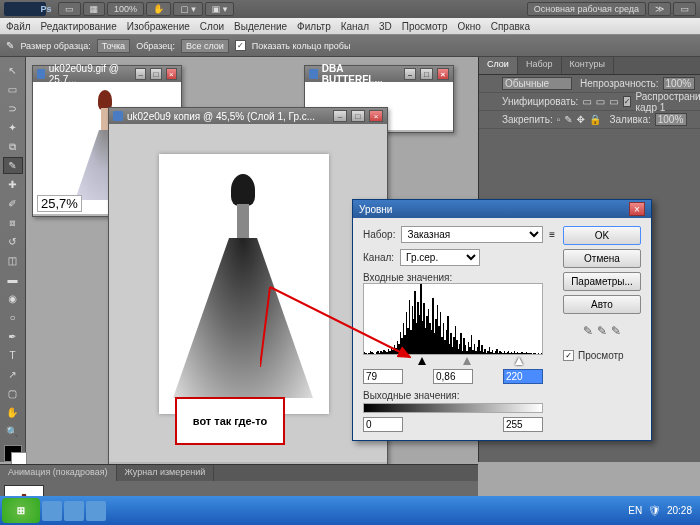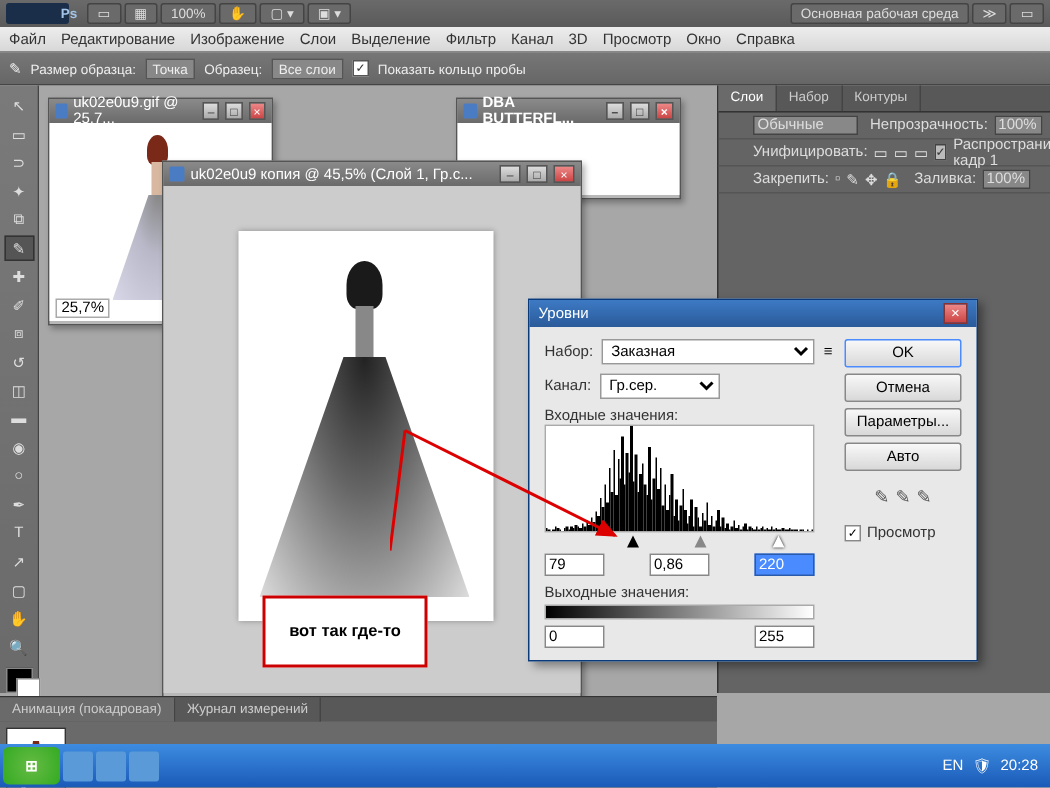--- a/index.html
+++ b/index.html
@@ -31,21 +31,21 @@
 .dress{position:absolute;}
 .dress .hair{width:14px;height:20px;background:#7a2818;border-radius:50% 50% 30% 30%;margin:0 auto;}
 .dress .body{width:8px;height:24px;background:#d8b8a0;margin:-2px auto 0;}
 .dress .gown{width:60px;height:70px;background:radial-gradient(ellipse at 50% 0%,#888 0%,#b8b8c8 40%,#d8d8e8 100%);clip-path:polygon(40% 0,60% 0,100% 100%,0 100%);margin:-2px auto 0;}
 .dress.bw .hair{background:#1a1a1a;}
 .dress.bw .body{background:#888;}
 .dress.bw .gown{background:radial-gradient(ellipse at 50% 0%,#222 0%,#666 40%,#ddd 100%);}
 .dress.lg .gown{width:140px;height:160px;}
 .dress.lg .hair{width:24px;height:32px;}
 .dress.lg .body{width:12px;height:36px;}
-.zoomtag{position:absolute;bottom:2px;left:4px;background:#fff;border:1px solid #aaa;padding:0 3px;font-size:10px;}
+.zoomtag{position:absolute;bottom:2px;left:4px;background:#fff;border:1px solid #aaa;padding:0 3px;font-size:13px;}
 .panels{position:absolute;right:0;top:0;width:222px;height:405px;background:#646464;border-left:1px solid #333;}
 .ptabs{display:flex;background:#585858;border-bottom:1px solid #333;height:18px;}
 .ptabs .tab{padding:2px 8px;color:#ccc;font-size:9px;border-right:1px solid #444;}
 .ptabs .tab.active{background:#6a6a6a;color:#fff;}
 .prow{display:flex;align-items:center;padding:2px 23px;gap:4px;color:#ddd;font-size:9px;border-bottom:1px solid #555;height:18px;}
 .prow .inp{background:#888;border:1px solid #444;padding:0 2px;flex:0 0 auto;width:70px;}
 .prow .chk{width:11px;height:11px;background:#bbb;border:1px solid #444;display:inline-flex;align-items:center;justify-content:center;color:#333;font-size:8px;}
 .levels{position:absolute;left:352px;top:142px;width:300px;background:#e8e8e8;border:1px solid #0a3a7a;box-shadow:3px 3px 6px rgba(0,0,0,0.4);}
 .levels .ttl{height:18px;background:linear-gradient(#3d7ac4,#2a5a9a);color:#fff;display:flex;align-items:center;padding:0 6px;font-size:10px;}
 .levels .ttl .spacer{flex:1;}

